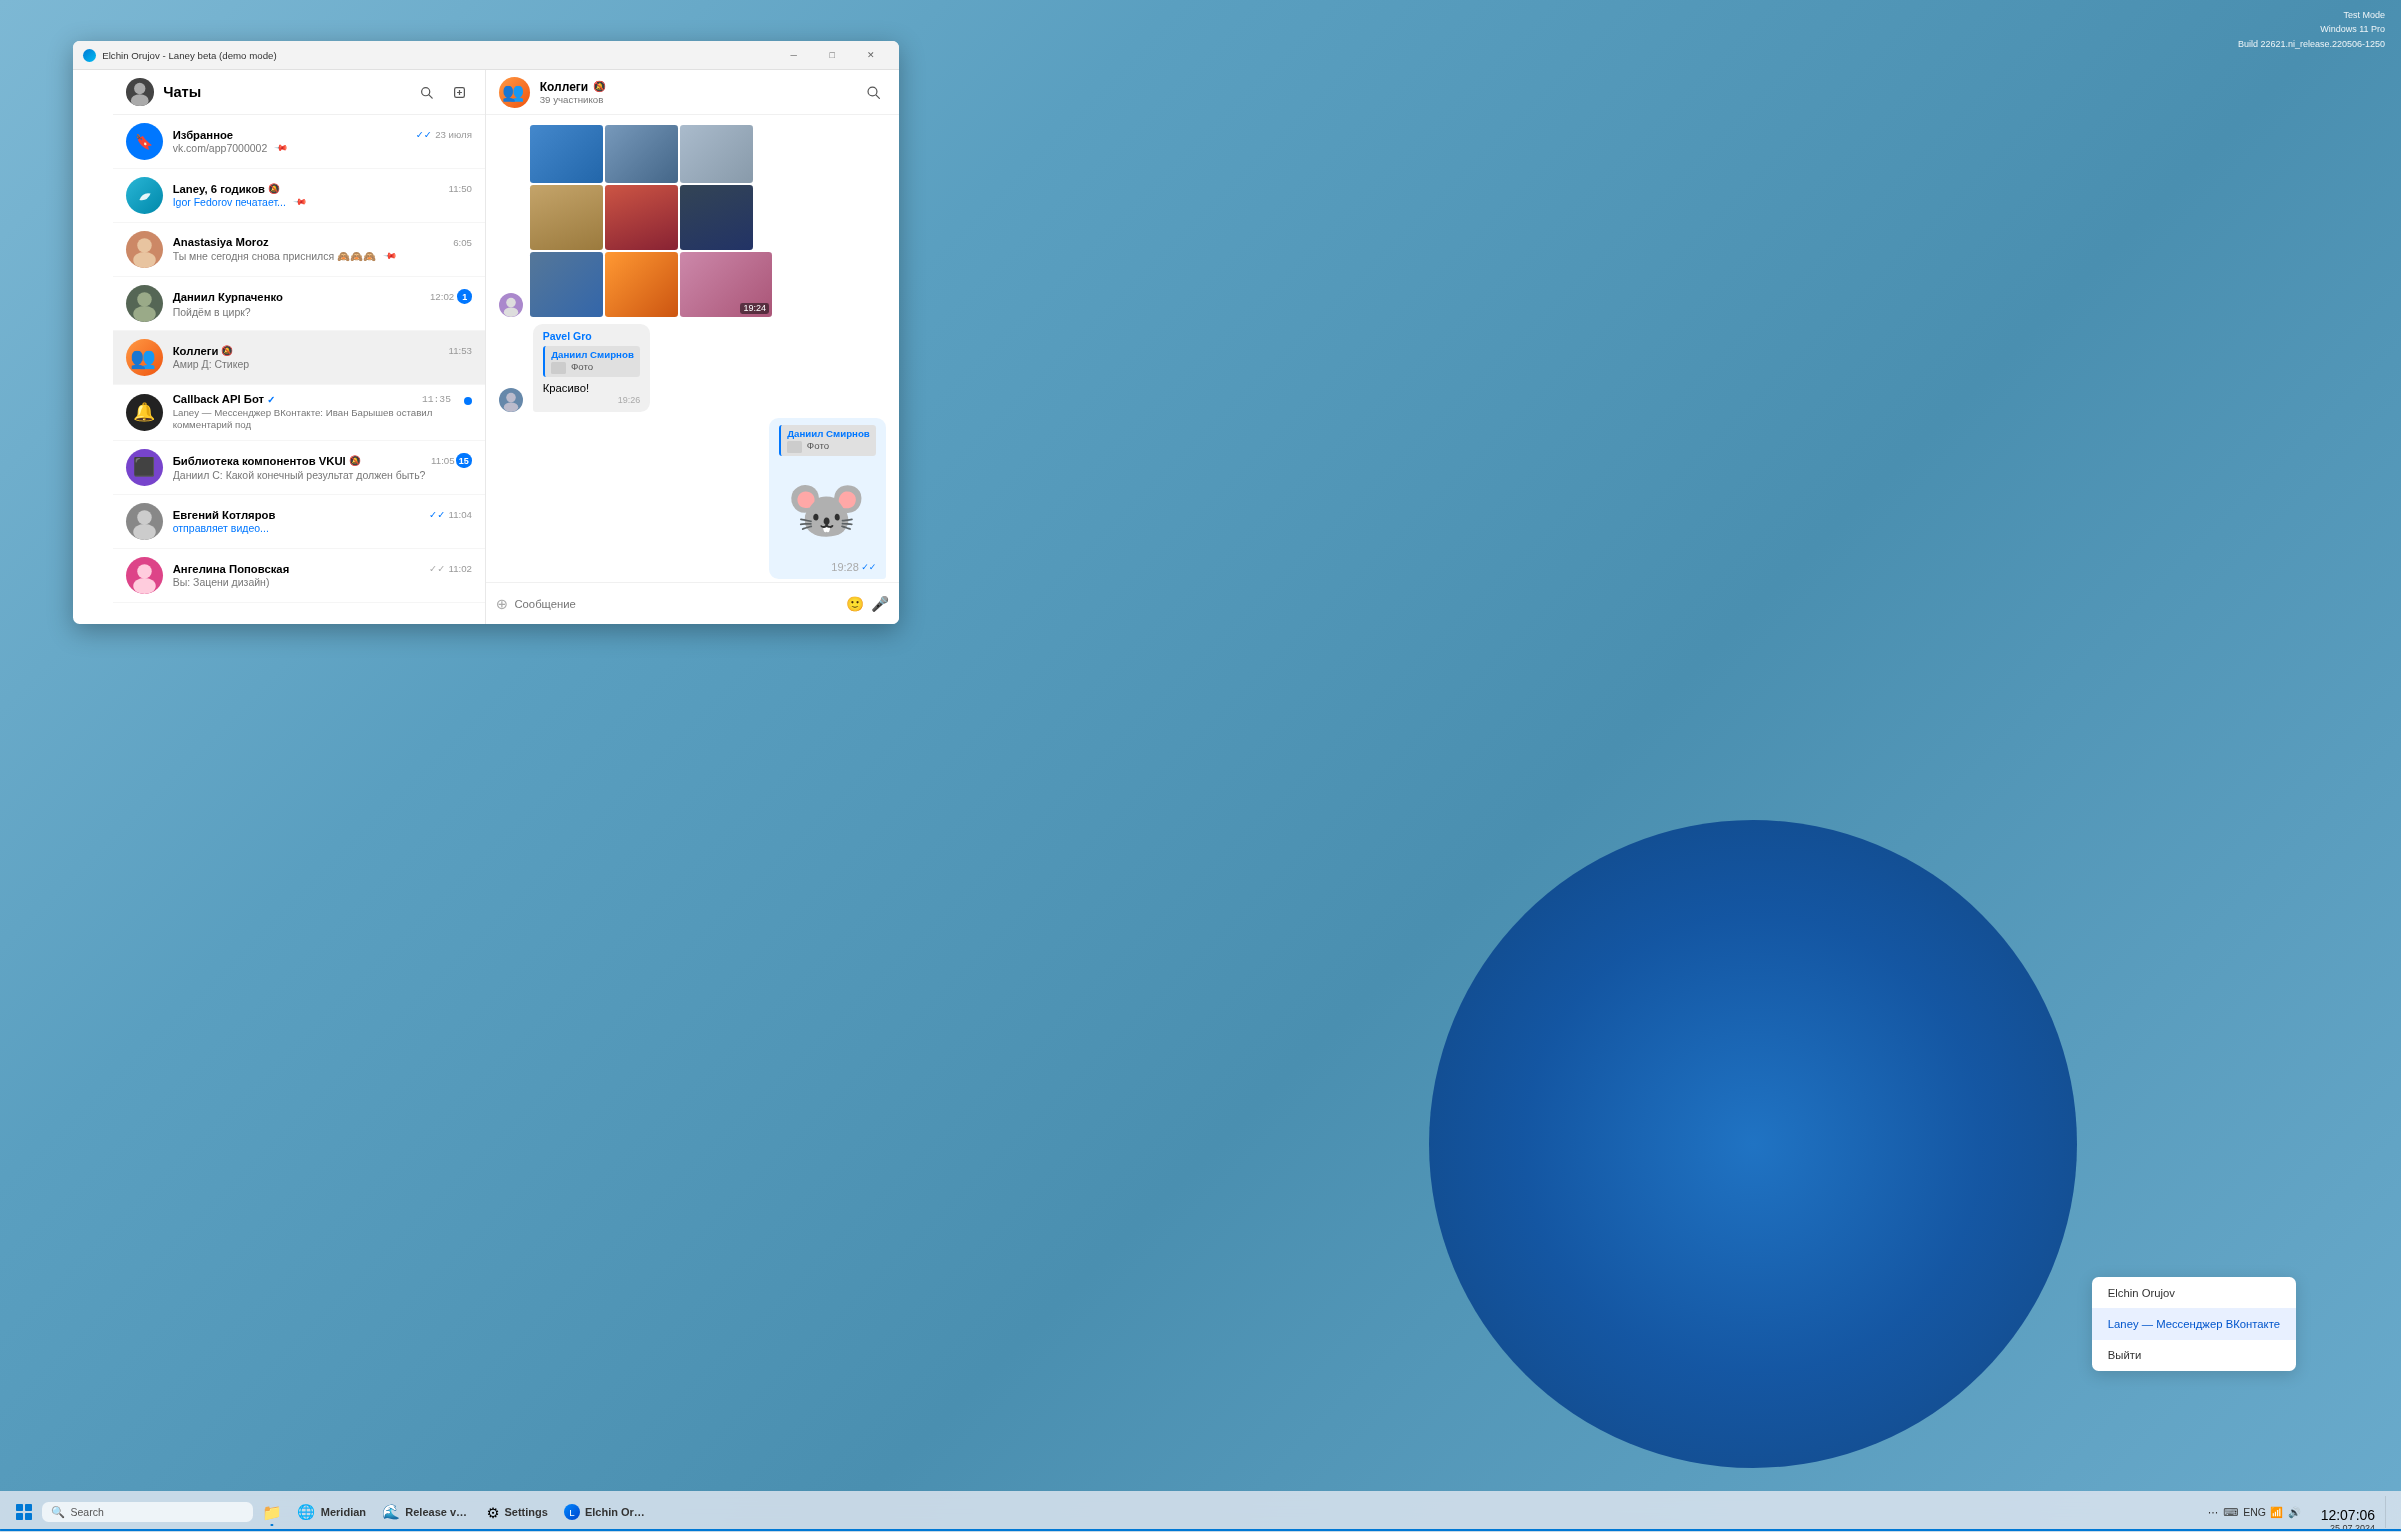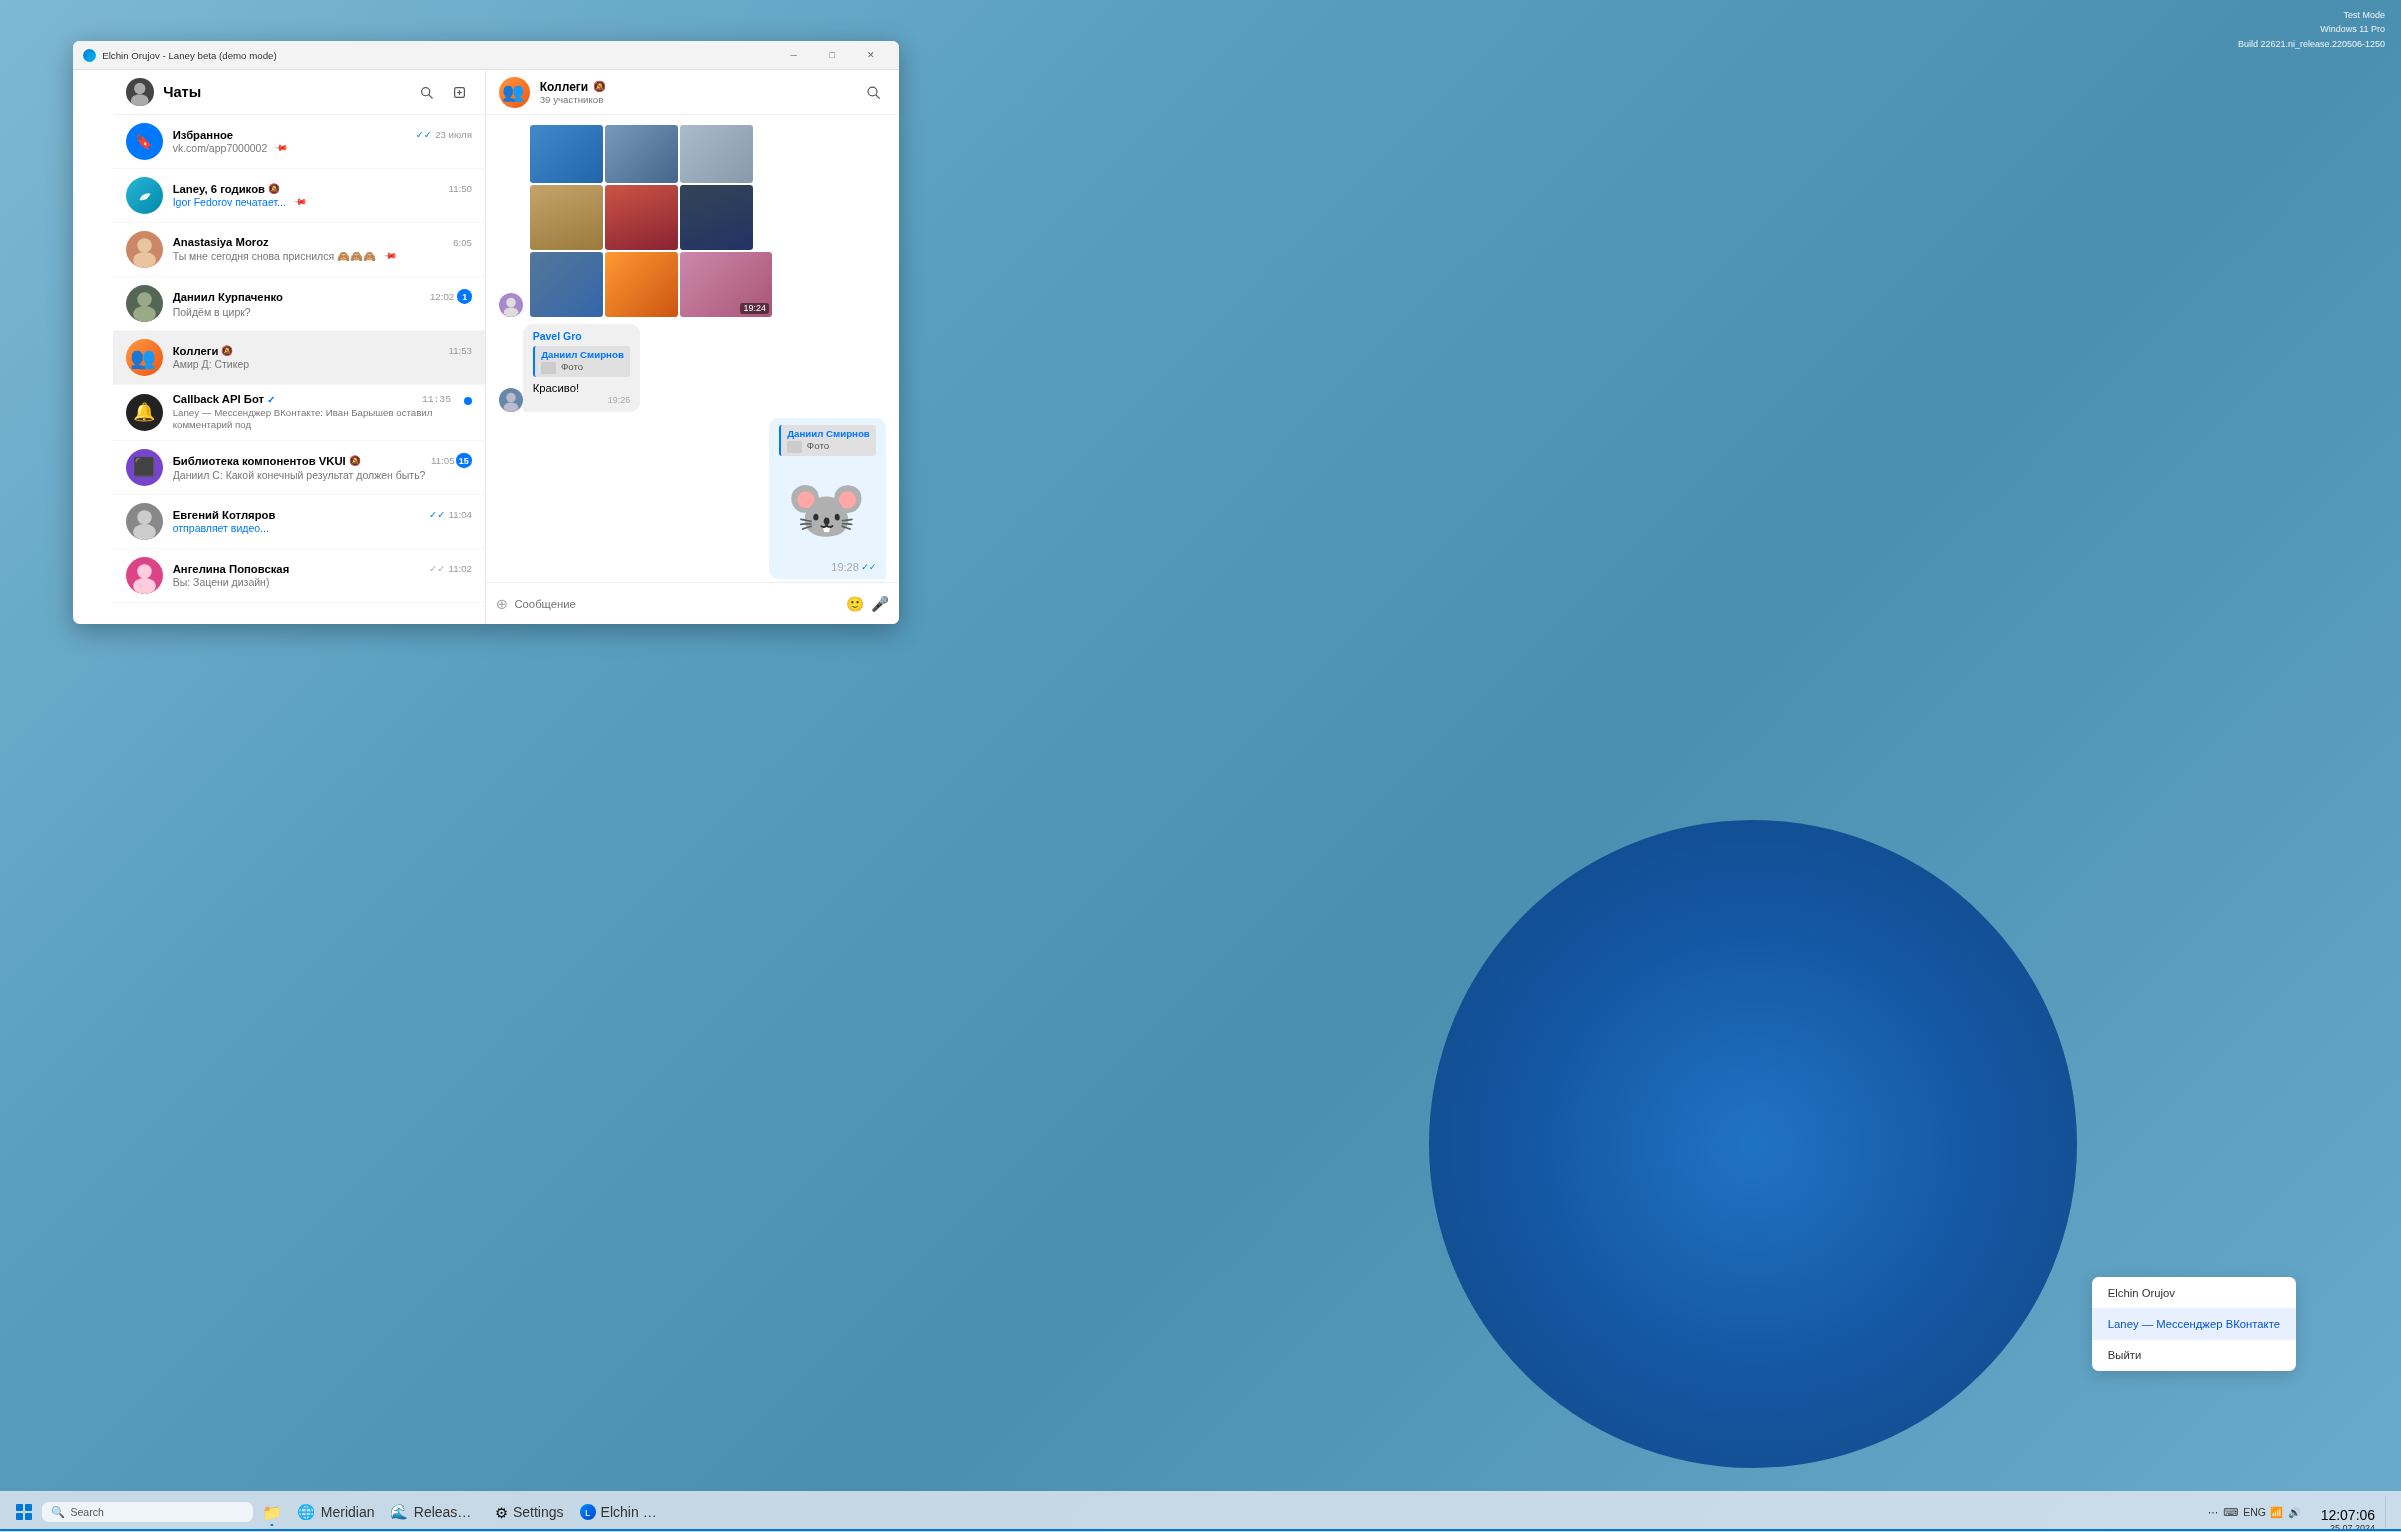--- a/index.html
+++ b/index.html
@@ -272,21 +272,21 @@
       padding: 9.7px 13px;
       display: flex;
       flex-direction: column;
       gap: 6.5px;
     }
 
     
     .message-row {
       display: flex;
       align-items: flex-end;
-      gap: 0;
+      gap: 10px;
     }
     .message-row.outgoing { justify-content: flex-end; }
     .message-row.incoming { justify-content: flex-start; }
 
     .msg-avatar {
       width: 24px;
       height: 24px;
       border-radius: 50%;
       flex-shrink: 0;
       overflow: hidden;
@@ -446,26 +446,27 @@
       position: absolute;
       bottom: 1.6px;
       left: 50%;
       transform: translateX(-50%);
       width: 3.2px;
       height: 2.4px;
       background: #0078d4;
       border-radius: 1.6px;
     }
     .taskbar-app-label {
-      font-size: 14px;
+      font-size: 11px;
       color: #333;
       max-width: 65px;
       overflow: hidden;
       text-overflow: ellipsis;
       white-space: nowrap;
+      font-weight: bold;
     }
 
     .taskbar-app-wide {
       height: 32px;
       border-radius: 6.5px;
       display: flex;
       align-items: center;
       padding: 0 6.5px;
       gap: 4.9px;
       cursor: pointer;

